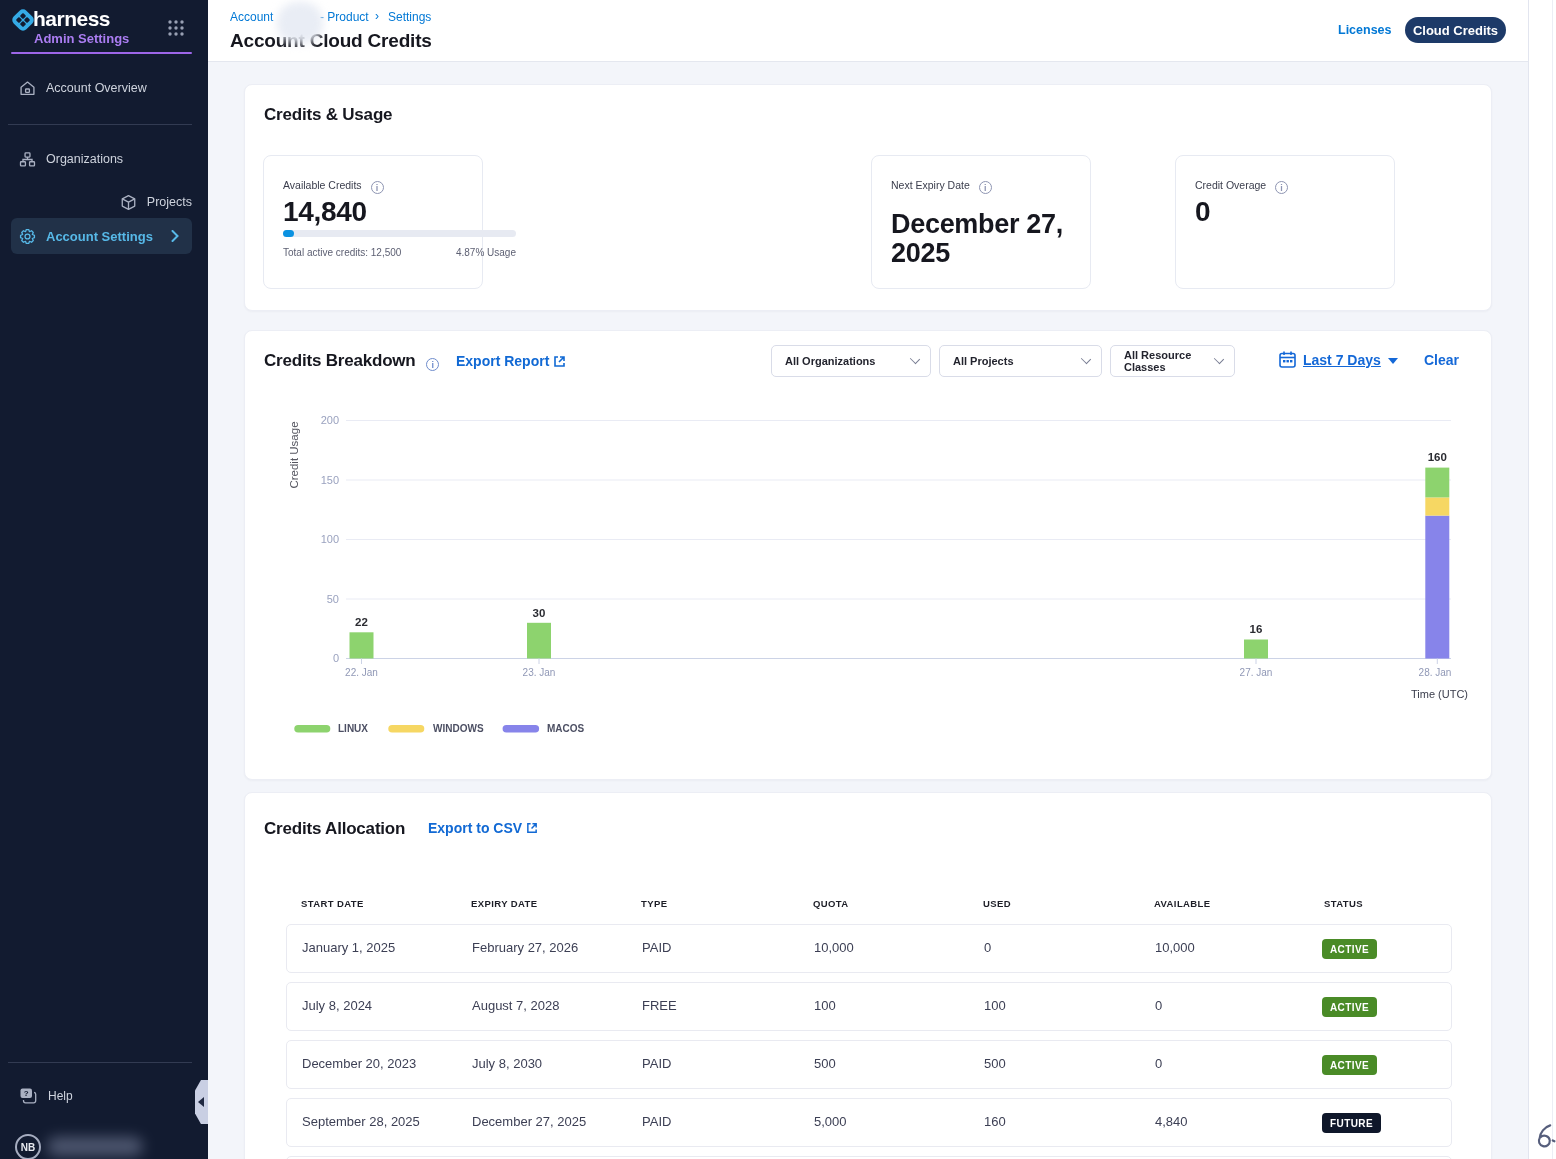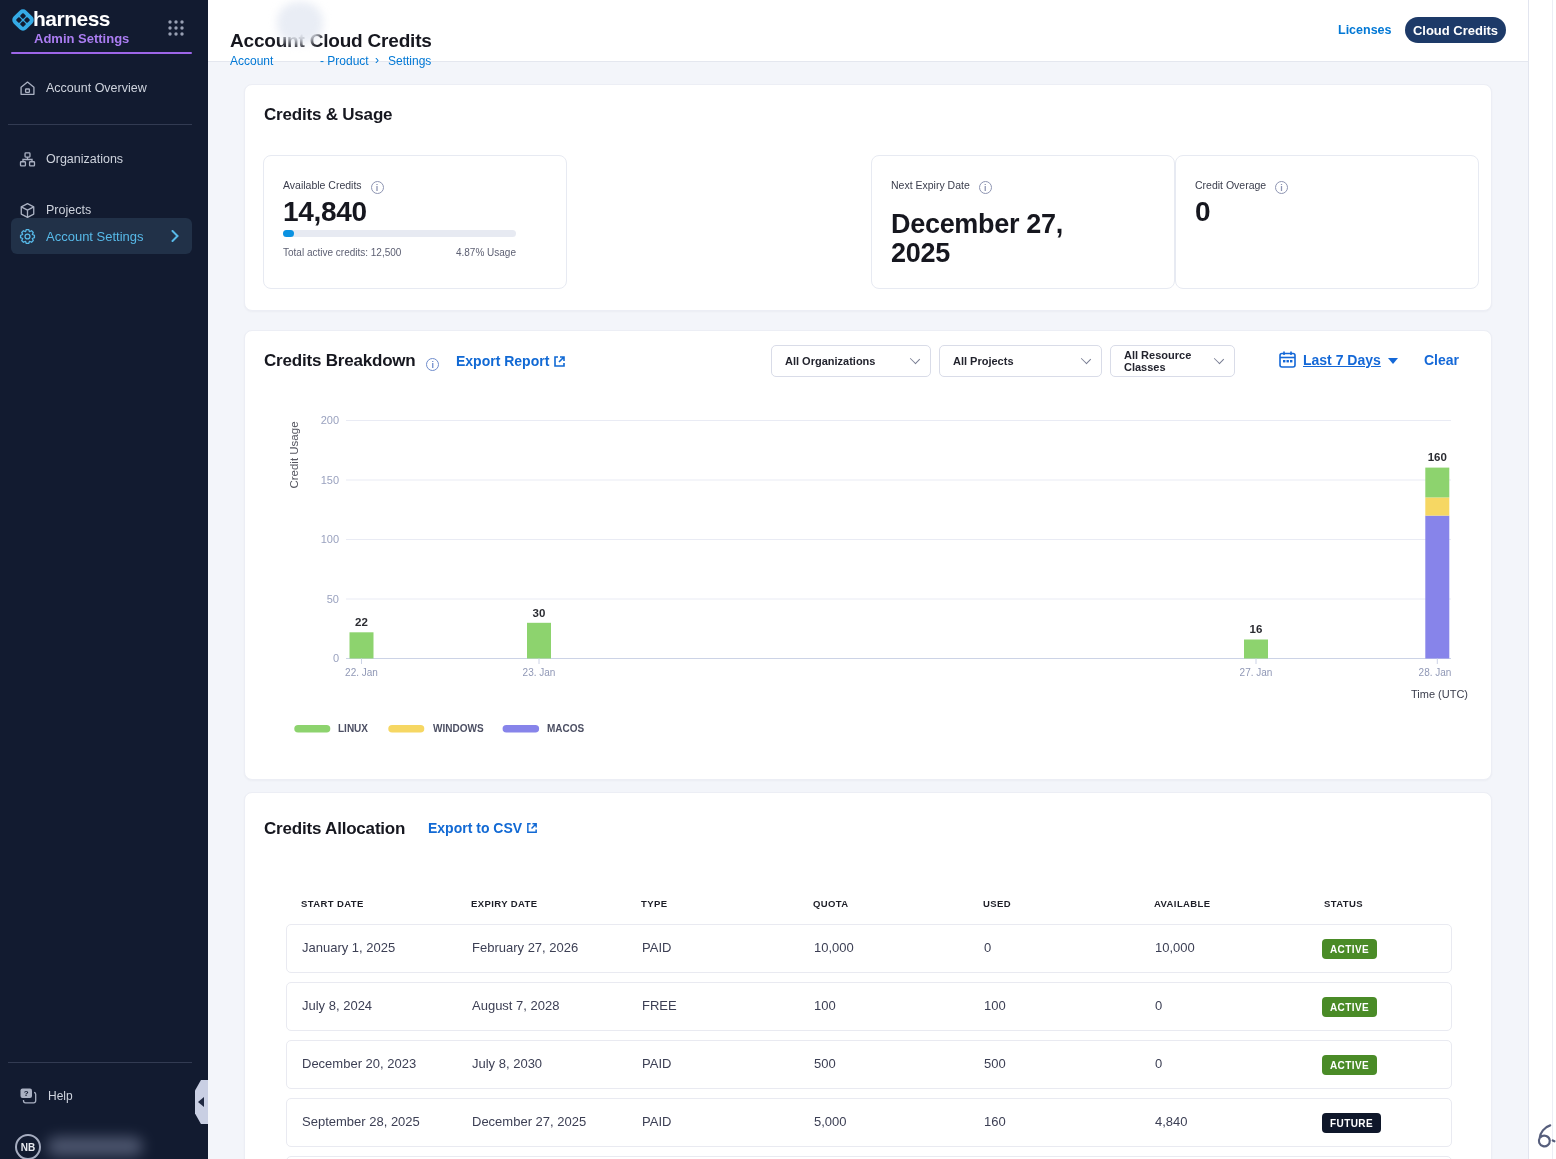--- a/index.html
+++ b/index.html
@@ -9,49 +9,49 @@
 
 
 #sidebar { position:absolute; left:0; top:0; width:208px; height:1159px; background:#121b30; }
 .sb-logo { position:absolute; left:11px; top:8px; }
 .sb-brand { position:absolute; left:33px; top:7px; color:#fff; font-size:21px; font-weight:700; letter-spacing:-0.5px; }
 .sb-admin { position:absolute; left:34px; top:31px; color:#ab7df2; font-size:13px; font-weight:700; }
 .sb-grid { position:absolute; left:167px; top:19px; width:18px; height:18px; }
 .sb-underline { position:absolute; left:11px; top:52px; width:181px; height:2px; background:#9d66e8; border-radius:1px; }
 .sb-item { position:absolute; left:11px; width:181px; height:36px; border-radius:6px; display:flex; align-items:center; color:#ced3dd; font-size:12.5px; font-weight:500; }
 .sb-item .ic { width:17px; height:17px; margin-left:8px; margin-right:10px; flex:none; }
-.sb-item.sel { background:#213148; color:#57b9e8; font-weight:400; font-size:13px; }
+.sb-item.sel { background:#213148; color:#57b9e8; font-weight:700; font-size:13px; }
 .sb-div { position:absolute; left:8px; width:184px; height:1px; background:#323b52; }
 .sb-help { position:absolute; left:11px; top:1080px; width:181px; height:32px; display:flex; align-items:center; color:#ced3dd; font-size:12px; }
 .sb-help .ic { width:19px; height:19px; margin-left:8px; margin-right:10px; flex:none; }
 .avatar { position:absolute; left:15px; top:1134px; width:26px; height:26px; border-radius:50%; border:2px solid #a6adc0; color:#e8eaf0; font-size:10px; font-weight:700; display:flex; align-items:center; justify-content:center; }
 .name-blur { position:absolute; left:47px; top:1137px; width:96px; height:19px; background:#67708a; border-radius:10px; filter:blur(7px); opacity:0.7; }
 .collapse-tab { position:absolute; left:195px; top:1080px; width:13px; height:44px; background:#c9cfe3; clip-path:polygon(46% 0, 100% 0, 100% 100%, 46% 100%, 0 76%, 0 24%); }
 .collapse-tab:after { content:""; position:absolute; left:3px; top:17px; width:0; height:0; border-top:5px solid transparent; border-bottom:5px solid transparent; border-right:6px solid #1f2840; }
 
 
 #main { position:absolute; left:208px; top:0; width:1320px; height:1159px; background:#f3f5fa; }
 #header { position:absolute; left:0; top:0; width:1320px; height:62px; background:#fff; border-bottom:1px solid #e4e7ef; }
 #rightstrip { position:absolute; left:1528px; top:0; width:28px; height:1159px; background:#fff; border-left:1px solid #e2e5ef; }
 #rightstrip .inner { position:absolute; left:23px; top:0; width:1px; height:1159px; background:#eceef5; }
-.crumb { position:absolute; top:10px; font-size:12px; color:#0278d5; font-weight:500;margin-top:44px; }
+.crumb { position:absolute; top:10px; font-size:12px; color:#0278d5; font-weight:500; }
 .smudge { position:absolute; left:69px; top:2px; width:46px; height:42px; background:rgba(232,236,244,0.95); border-radius:45%; filter:blur(4px); z-index:5; }
 .page-title { position:absolute; left:22px; top:30px; font-size:19px; font-weight:700; color:#16171f; letter-spacing:-0.2px; }
 .licenses { position:absolute; left:1130px; top:23px; font-size:12.5px; font-weight:700; color:#0278d5; }
 .cc-pill { position:absolute; left:1197px; top:17px; width:101px; height:26px; background:#1d3a68; border-radius:13px; color:#fff; font-size:13px; font-weight:700; display:flex; align-items:center; justify-content:center; }
 
 
 .card { position:absolute; background:#fff; border:1px solid #eceef5; border-radius:8px; box-shadow:0 1px 2px rgba(40,48,70,0.04); }
 #card1 { left:36px; top:84px; width:1248px; height:227px; }
 #card2 { left:36px; top:330px; width:1248px; height:450px; }
 #card3 { left:36px; top:792px; width:1248px; height:420px; }
 .card-title { font-size:17px; font-weight:700; color:#16171f; letter-spacing:-0.2px; }
 
 
-.stat { position:absolute; top:70px; width:304px; height:134px; border:1px solid #e7eaf2; border-radius:8px; background:#fff; }
+.stat { position:absolute; top:70px; width:220px; height:134px; border:1px solid #e7eaf2; border-radius:8px; background:#fff; }
 .stat .label { position:absolute; left:19px; top:23px; font-size:10.5px; color:#3a3d4c; }
 .stat .big { position:absolute; left:19px; top:42px; font-size:28px; font-weight:700; color:#16171f; letter-spacing:-0.3px; line-height:1; }
 .info-i { display:inline-block; width:13px; height:13px; border:1px solid #8e95b2; border-radius:50%; font-size:9px; color:#8e95b2; text-align:center; line-height:13px; font-weight:600; vertical-align:-2px; margin-left:6px; font-style:normal; }
 .pbar { position:absolute; left:19px; top:74px; width:233px; height:7px; background:#e7eaf2; border-radius:3.5px; }
 .pbar .fill { width:11px; height:7px; background:#0b92e1; border-radius:3.5px; }
 .substat { position:absolute; left:19px; top:91px; width:233px; font-size:10px; color:#5c5f72; display:flex; justify-content:space-between; }
 .grow-pill { position:absolute; left:23px; top:80px; height:18px; padding:0 6px 0 5px; background:#dcf1d2; border-radius:9px; display:flex; align-items:center; font-size:10.5px; font-weight:700; color:#2e7d32; }
 .grow-pill .tri { width:0; height:0; border-left:4px solid transparent; border-right:4px solid transparent; border-bottom:6px solid #2e7d32; margin-right:3px; }
 .grow-note { position:absolute; left:77px; top:84px; font-size:10px; color:#6d7188; white-space:nowrap; }
 .bigdate { position:absolute; left:19px; top:54px; font-size:27px; font-weight:700; color:#16171f; line-height:28.5px; letter-spacing:-0.3px; }
@@ -286,21 +286,21 @@
     <div class="sb-div" style="top:124px;"></div>
     <div class="sb-item" style="top:141px;">
       <svg class="ic" viewBox="0 0 18 18" fill="none" stroke="#aab1c2" stroke-width="1.4">
           <rect x="6.4" y="2" width="5.2" height="4.4" rx="0.8"></rect>
           <rect x="1.6" y="11.4" width="5.2" height="4.4" rx="0.8"></rect>
           <rect x="11.2" y="11.4" width="5.2" height="4.4" rx="0.8"></rect>
           <path d="M9 6.4 V9 M4.2 11.4 V9 H13.8 V11.4"></path>
         </svg>
       Organizations
     </div>
-    <div class="sb-item" style="top:192px;">
+    <div class="sb-item" style="top:184px;justify-content:flex-end;">
       <svg class="ic" viewBox="0 0 18 18" fill="none" stroke="#aab1c2" stroke-width="1.4" stroke-linejoin="round">
           <path d="M9 1.8 L15.6 5.2 V12.8 L9 16.2 L2.4 12.8 V5.2 Z"></path>
           <path d="M2.4 5.2 L9 8.6 L15.6 5.2 M9 8.6 V16.2"></path>
         </svg>
       Projects
     </div>
     <div class="sb-item sel" style="top:218px;">
       <svg class="ic" viewBox="0 0 20 20" fill="none" stroke="#57b9e8" stroke-width="1.5">
           <circle cx="10" cy="10" r="2.9"></circle>
           <path d="M7.67 4.36 L8.56 1.83 L11.44 1.83 L12.33 4.36 L14.76 3.20 L16.80 5.24 L15.64 7.67 L18.17 8.56 L18.17 11.44 L15.64 12.33 L16.80 14.76 L14.76 16.80 L12.33 15.64 L11.44 18.17 L8.56 18.17 L7.67 15.64 L5.24 16.80 L3.20 14.76 L4.36 12.33 L1.83 11.44 L1.83 8.56 L4.36 7.67 L3.20 5.24 L5.24 3.20 Z" stroke-linejoin="round"></path>

